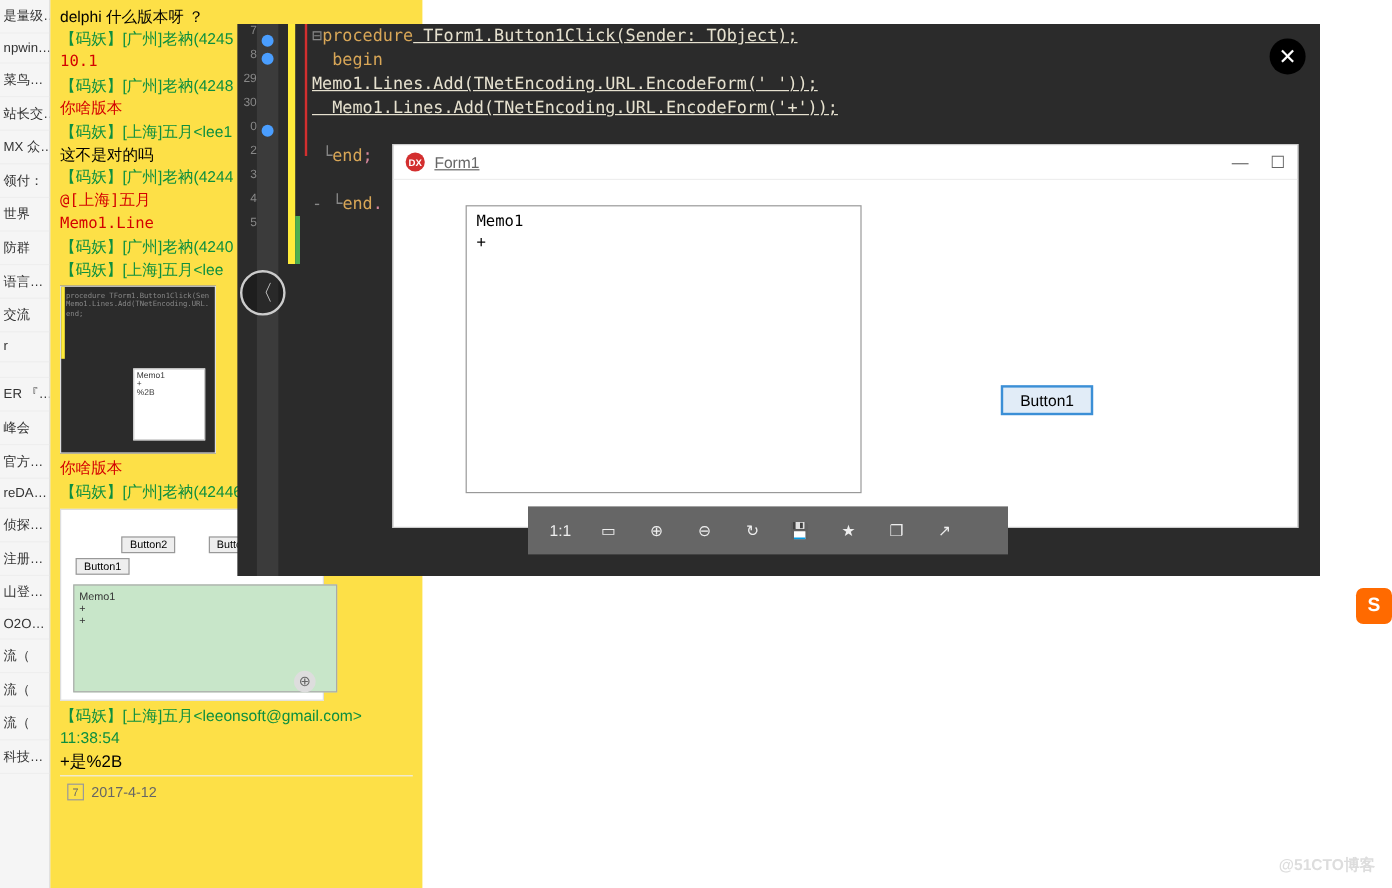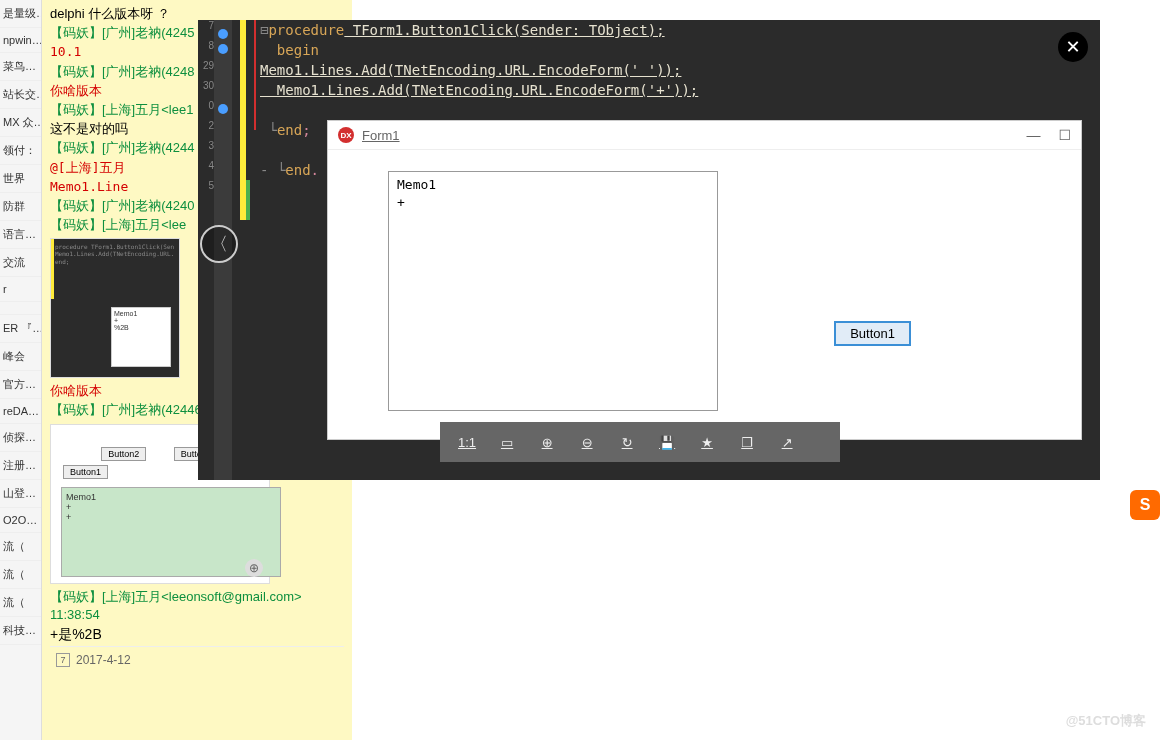--- a/index.html
+++ b/index.html
@@ -1,19 +1,19 @@
 <!DOCTYPE html>
 <html><head>
 <meta charset="utf-8">
 <style>
 * { margin: 0; padding: 0; box-sizing: border-box; }
 body { font-family: Arial, "Microsoft YaHei", sans-serif; font-size: 12px; background: #fff; width: 1160px; height: 740px; overflow: hidden; position: relative; }
 .left-nav { position: absolute; left: 0; top: 0; width: 42px; height: 740px; background: #f5f5f5; border-right: 1px solid #ddd; }
 .left-nav div { padding: 6px 3px; font-size: 11px; color: #333; border-bottom: 1px solid #eee; white-space: nowrap; overflow: hidden; }
-.chat-panel { position: absolute; left: 42px; top: 0; width: 310px; height: 740px; background: #fef9c3; padding: 4px 8px; overflow: hidden; }
+.chat-panel { position: absolute; left: 42px; top: 0; width: 310px; height: 740px; background: #fde047; padding: 4px 8px; overflow: hidden; }
 .chat-line { margin: 1px 0; font-size: 13px; line-height: 1.4; }
 .chat-line.green { color: #0d8f3f; }
 .chat-line.red { color: #d40000; font-family: monospace; }
 .chat-line.black { color: #000; }
 .chat-thumb { border: 1px solid #ddd; margin: 4px 0; background: #2b2b2b; width: 130px; height: 140px; position: relative; }
 .chat-thumb2 { border: 1px solid #ddd; margin: 4px 0; background: #fff; width: 220px; height: 160px; position: relative; padding: 20px 10px 10px; }
 .chat-thumb2 .btn-mini { display: inline-block; border: 1px solid #999; background: #eee; padding: 1px 6px; font-size: 9px; margin: 2px; }
 .chat-thumb2 .memo-mini { background: #c8e6c9; border: 1px solid #aaa; width: 220px; height: 90px; margin-top: 6px; padding: 4px; font-size: 9px; color: #333; }
 .zoom-icon { position: absolute; right: 6px; bottom: 6px; width: 18px; height: 18px; background: #ddd; border-radius: 50%; color: #666; text-align: center; line-height: 18px; font-size: 12px; }
 .date-row { border-top: 1px solid #eee; padding: 6px; color: #666; font-size: 12px; display: flex; align-items: center; gap: 6px; }
@@ -36,21 +36,21 @@
 .nav-left-btn { position: absolute; left: 200px; top: 225px; width: 38px; height: 38px; border: 2px solid #ccc; border-radius: 50%; color: #ccc; display: flex; align-items: center; justify-content: center; font-size: 18px; background: rgba(0,0,0,0.3); z-index: 10; }
 
 .form-window { position: absolute; left: 327px; top: 120px; width: 755px; height: 320px; background: #fff; border: 1px solid #ccc; }
 .form-title { display: flex; align-items: center; padding: 6px 10px; border-bottom: 1px solid #eee; }
 .dx-icon { width: 16px; height: 16px; background: #d32f2f; border-radius: 50%; color: #fff; font-size: 8px; display: flex; align-items: center; justify-content: center; margin-right: 8px; font-weight: bold; }
 .form-title span.ttl { color: #666; font-size: 13px; text-decoration: underline; }
 .win-controls { margin-left: auto; display: flex; gap: 18px; color: #666; font-size: 14px; }
 .memo-box { position: absolute; left: 60px; top: 50px; width: 330px; height: 240px; border: 1px solid #999; background: #fff; padding: 4px 8px; font-family: Consolas, monospace; font-size: 13px; line-height: 1.4; }
 .button1 { position: absolute; right: 170px; top: 200px; border: 2px solid #3b8fd6; background: #e1ecf7; padding: 3px 14px; font-size: 13px; }
 
-.toolbar { position: absolute; left: 440px; top: 422px; width: 400px; height: 40px; background: #666; display: flex; align-items: center; gap: 22px; padding: 0 18px; color: #eee; font-size: 13px; z-index: 20; text-decoration: underline; }
+.toolbar { position: absolute; left: 440px; top: 422px; width: 400px; height: 40px; background: #666; display: flex; align-items: center; gap: 22px; padding: 0 18px; color: #eee; font-size: 13px; z-index: 20; }
 .toolbar .tb-icon { width: 18px; height: 18px; display: flex; align-items: center; justify-content: center; }
 
 .sogou-badge { position: absolute; right: 0; top: 490px; width: 30px; height: 30px; background: #ff6a00; border-radius: 6px; color: #fff; display: flex; align-items: center; justify-content: center; font-size: 16px; font-weight: bold; }
 .watermark { position: absolute; right: 14px; bottom: 10px; color: #ddd; font-size: 13px; font-weight: bold; }
 
 .thumb-inner-code { position:absolute; left:4px; top:4px; right:4px; height:60px; font-size:6px; color:#888; font-family:monospace; line-height:1.2; overflow:hidden;}
 .thumb-inner-memo { position:absolute; left:60px; top:68px; width:60px; height:60px; background:#fff; border:1px solid #ccc; font-size:7px; padding:2px; color:#333;}
 .thumb-yellow { position:absolute; left:0; top:0; width:3px; height:60px; background:#ffeb3b;}
 </style>
 </head>

